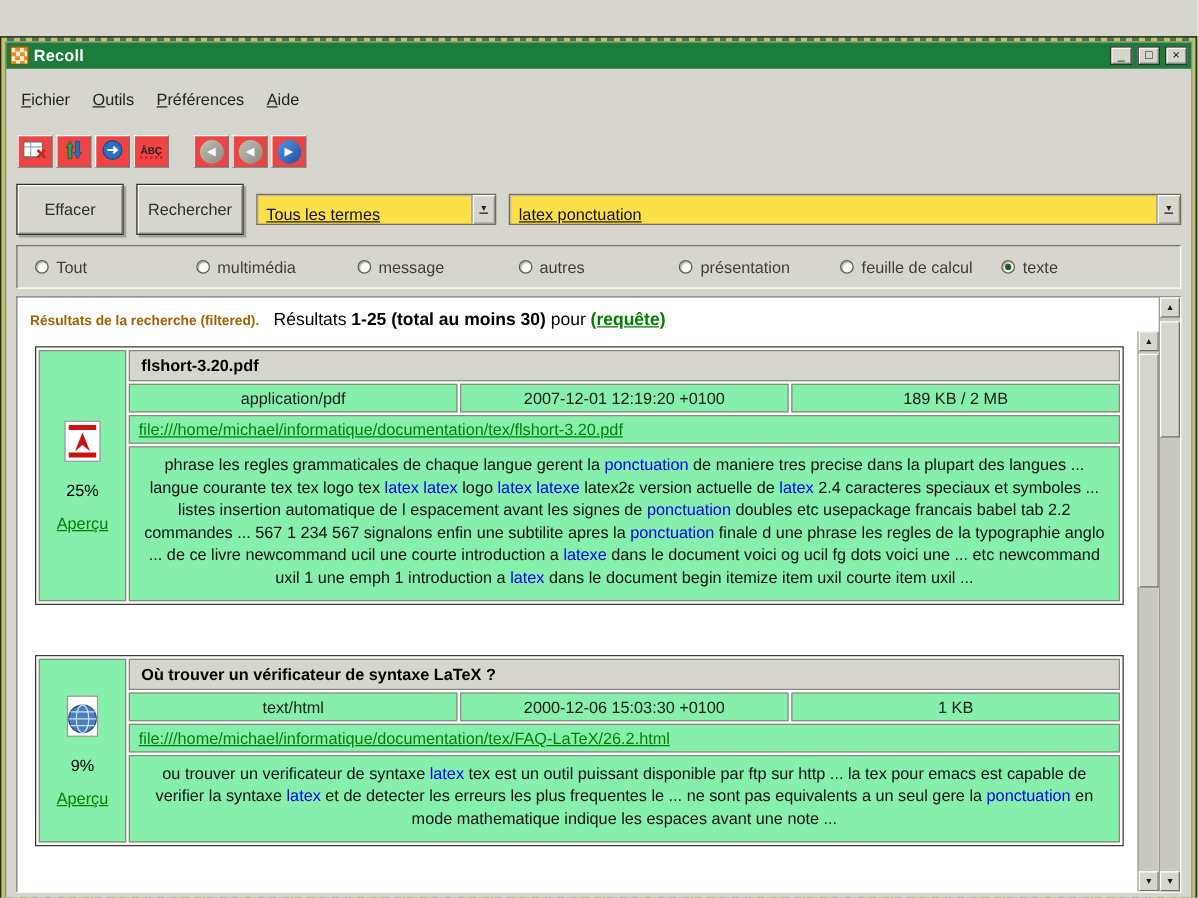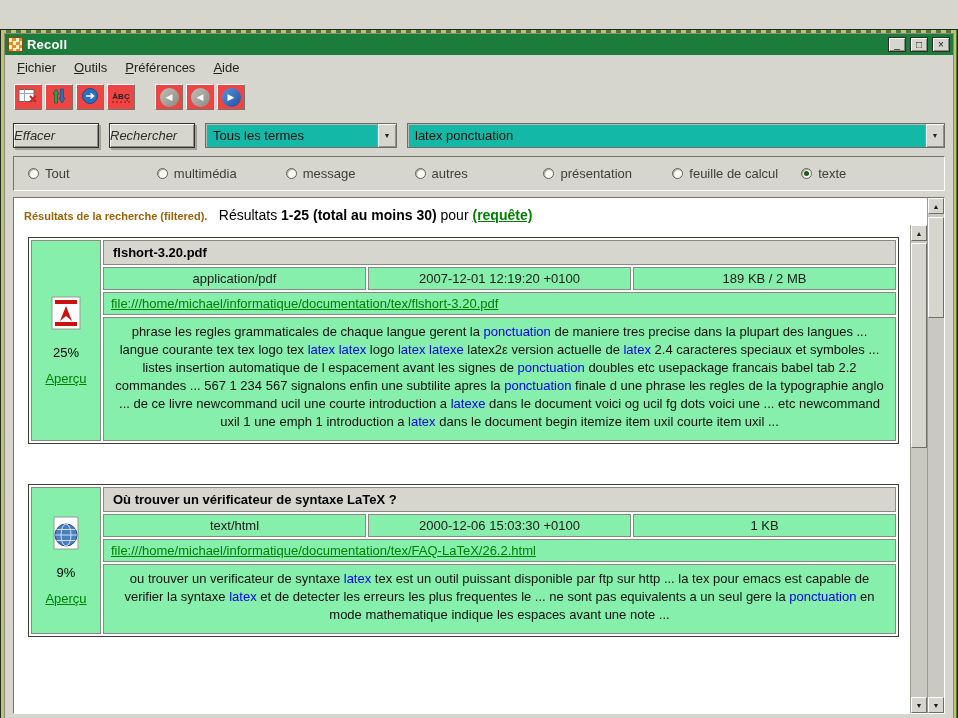--- a/index.html
+++ b/index.html
@@ -9,36 +9,36 @@
          background-image:repeating-linear-gradient(90deg,#c2c266 0 5px,#4f7a3f 5px 10px);margin-top:29px;}
   .win{width:100%;height:100%;background:#d6d6ce;display:flex;flex-direction:column;box-sizing:border-box;border:1px solid #8a8a80;}
 
   
   .titlebar{height:21px;background:#1c7c3c;display:flex;align-items:center;padding:0 3px;gap:4px;flex:none;}
   .app-icon{width:15px;height:15px;background-color:#e2901f;background-image:repeating-conic-gradient(#e2901f 0% 25%,#f2ecd9 0% 50%);background-size:7px 7px;border:1px solid #7a5210;box-sizing:border-box;flex:none;}
   .title-text{color:#fff;font-weight:bold;font-size:13px;flex:1;letter-spacing:.2px;}
   .tbtn{width:18px;height:15px;background:#d6d6ce;border:1px solid #2e2e2a;box-shadow:inset 1px 1px 0 #fff,inset -1px -1px 0 #8a8a82;font-size:10px;line-height:13px;text-align:center;color:#111;flex:none;box-sizing:border-box;cursor:default;}
 
   
-  .menubar{height:24px;display:flex;align-items:center;padding:0 4px;gap:2px;flex:none;}
+  .menubar{height:24px;display:flex;align-items:center;padding:12px 4px;gap:2px;flex:none;}
   .menu-item{padding:3px 8px;color:#23231d;cursor:default;}
 
   
   .toolbar{height:32px;display:flex;align-items:center;padding:2px 6px;gap:14px;flex:none;}
   .tool-group{display:flex;gap:3px;padding:1px 3px;}
   .tool-btn{width:28px;height:26px;background:#ef4444;border:1px solid;border-color:#fff #74746c #74746c #fff;display:flex;align-items:center;justify-content:center;box-sizing:border-box;cursor:default;}
   .spell{font-size:8px;font-weight:bold;color:#222;border-bottom:2px dotted #cc2222;line-height:9px;}
   .nav-circle{width:19px;height:19px;border-radius:50%;display:flex;align-items:center;justify-content:center;color:#fff;font-size:9px;line-height:1;}
   .nav-grey{background:linear-gradient(135deg,#c0c0b8,#8a8a82);}
   .nav-blue{background:linear-gradient(135deg,#5a94e0,#1c4fa0);}
 
   
   .search-row{display:flex;align-items:center;gap:10px;padding:8px 8px 5px 8px;flex:none;}
-  .push{background:#d6d6ce;border:1px solid #33332d;box-shadow:inset 1px 1px 0 #fff,inset -1px -1px 0 #8f8f87,2px 2px 0 #a2a298;padding:4px 0;width:84px;color:#2e2e28;cursor:default;flex:none;font-style:italic;}
-  .combo{height:25px;box-sizing:border-box;background:#14b8a6;border:1px solid #6e6e66;box-shadow:inset 1px 1px 0 #b9b9b1;display:flex;align-items:center;}
+  .push{background:#d6d6ce;border:1px solid #33332d;box-shadow:inset 1px 1px 0 #fff,inset -1px -1px 0 #8f8f87,2px 2px 0 #a2a298;padding:12px 0;width:84px;text-align:center;color:#2e2e28;cursor:default;flex:none;}
+  .combo{height:25px;box-sizing:border-box;background:#fde047;border:1px solid #6e6e66;box-shadow:inset 1px 1px 0 #b9b9b1;display:flex;align-items:flex-end;text-decoration:underline;}
   .mode-combo{width:192px;flex:none;}
   .combo-text{flex:1;padding:0 7px;white-space:nowrap;overflow:hidden;color:#111;}
   .combo-arrow{width:18px;height:100%;border-left:1px solid #9a9a92;display:flex;align-items:center;justify-content:center;font-size:7px;color:#222;background:#d6d6ce;box-shadow:inset 1px 1px 0 #fff,inset -1px -1px 0 #8f8f87;cursor:default;}
   .query-combo{flex:1;}
   .query-input{flex:1;border:none;outline:none;font:inherit;padding:0 7px;background:transparent;color:#111;min-width:0;}
 
   
   .filter-panel{margin:3px 8px 6px;border:1px solid;border-color:#74746c #fff #fff #74746c;display:flex;align-items:center;padding:9px 14px;flex:none;}
   .filter-item{display:flex;align-items:center;gap:6px;color:#3f3f37;flex:1;cursor:default;}
   .radio{width:11px;height:11px;border-radius:50%;background:#fdfdf8;border:1px solid #5f5f58;box-shadow:inset 1px 1px 1px #a8a8a0;position:relative;flex:none;box-sizing:border-box;}

